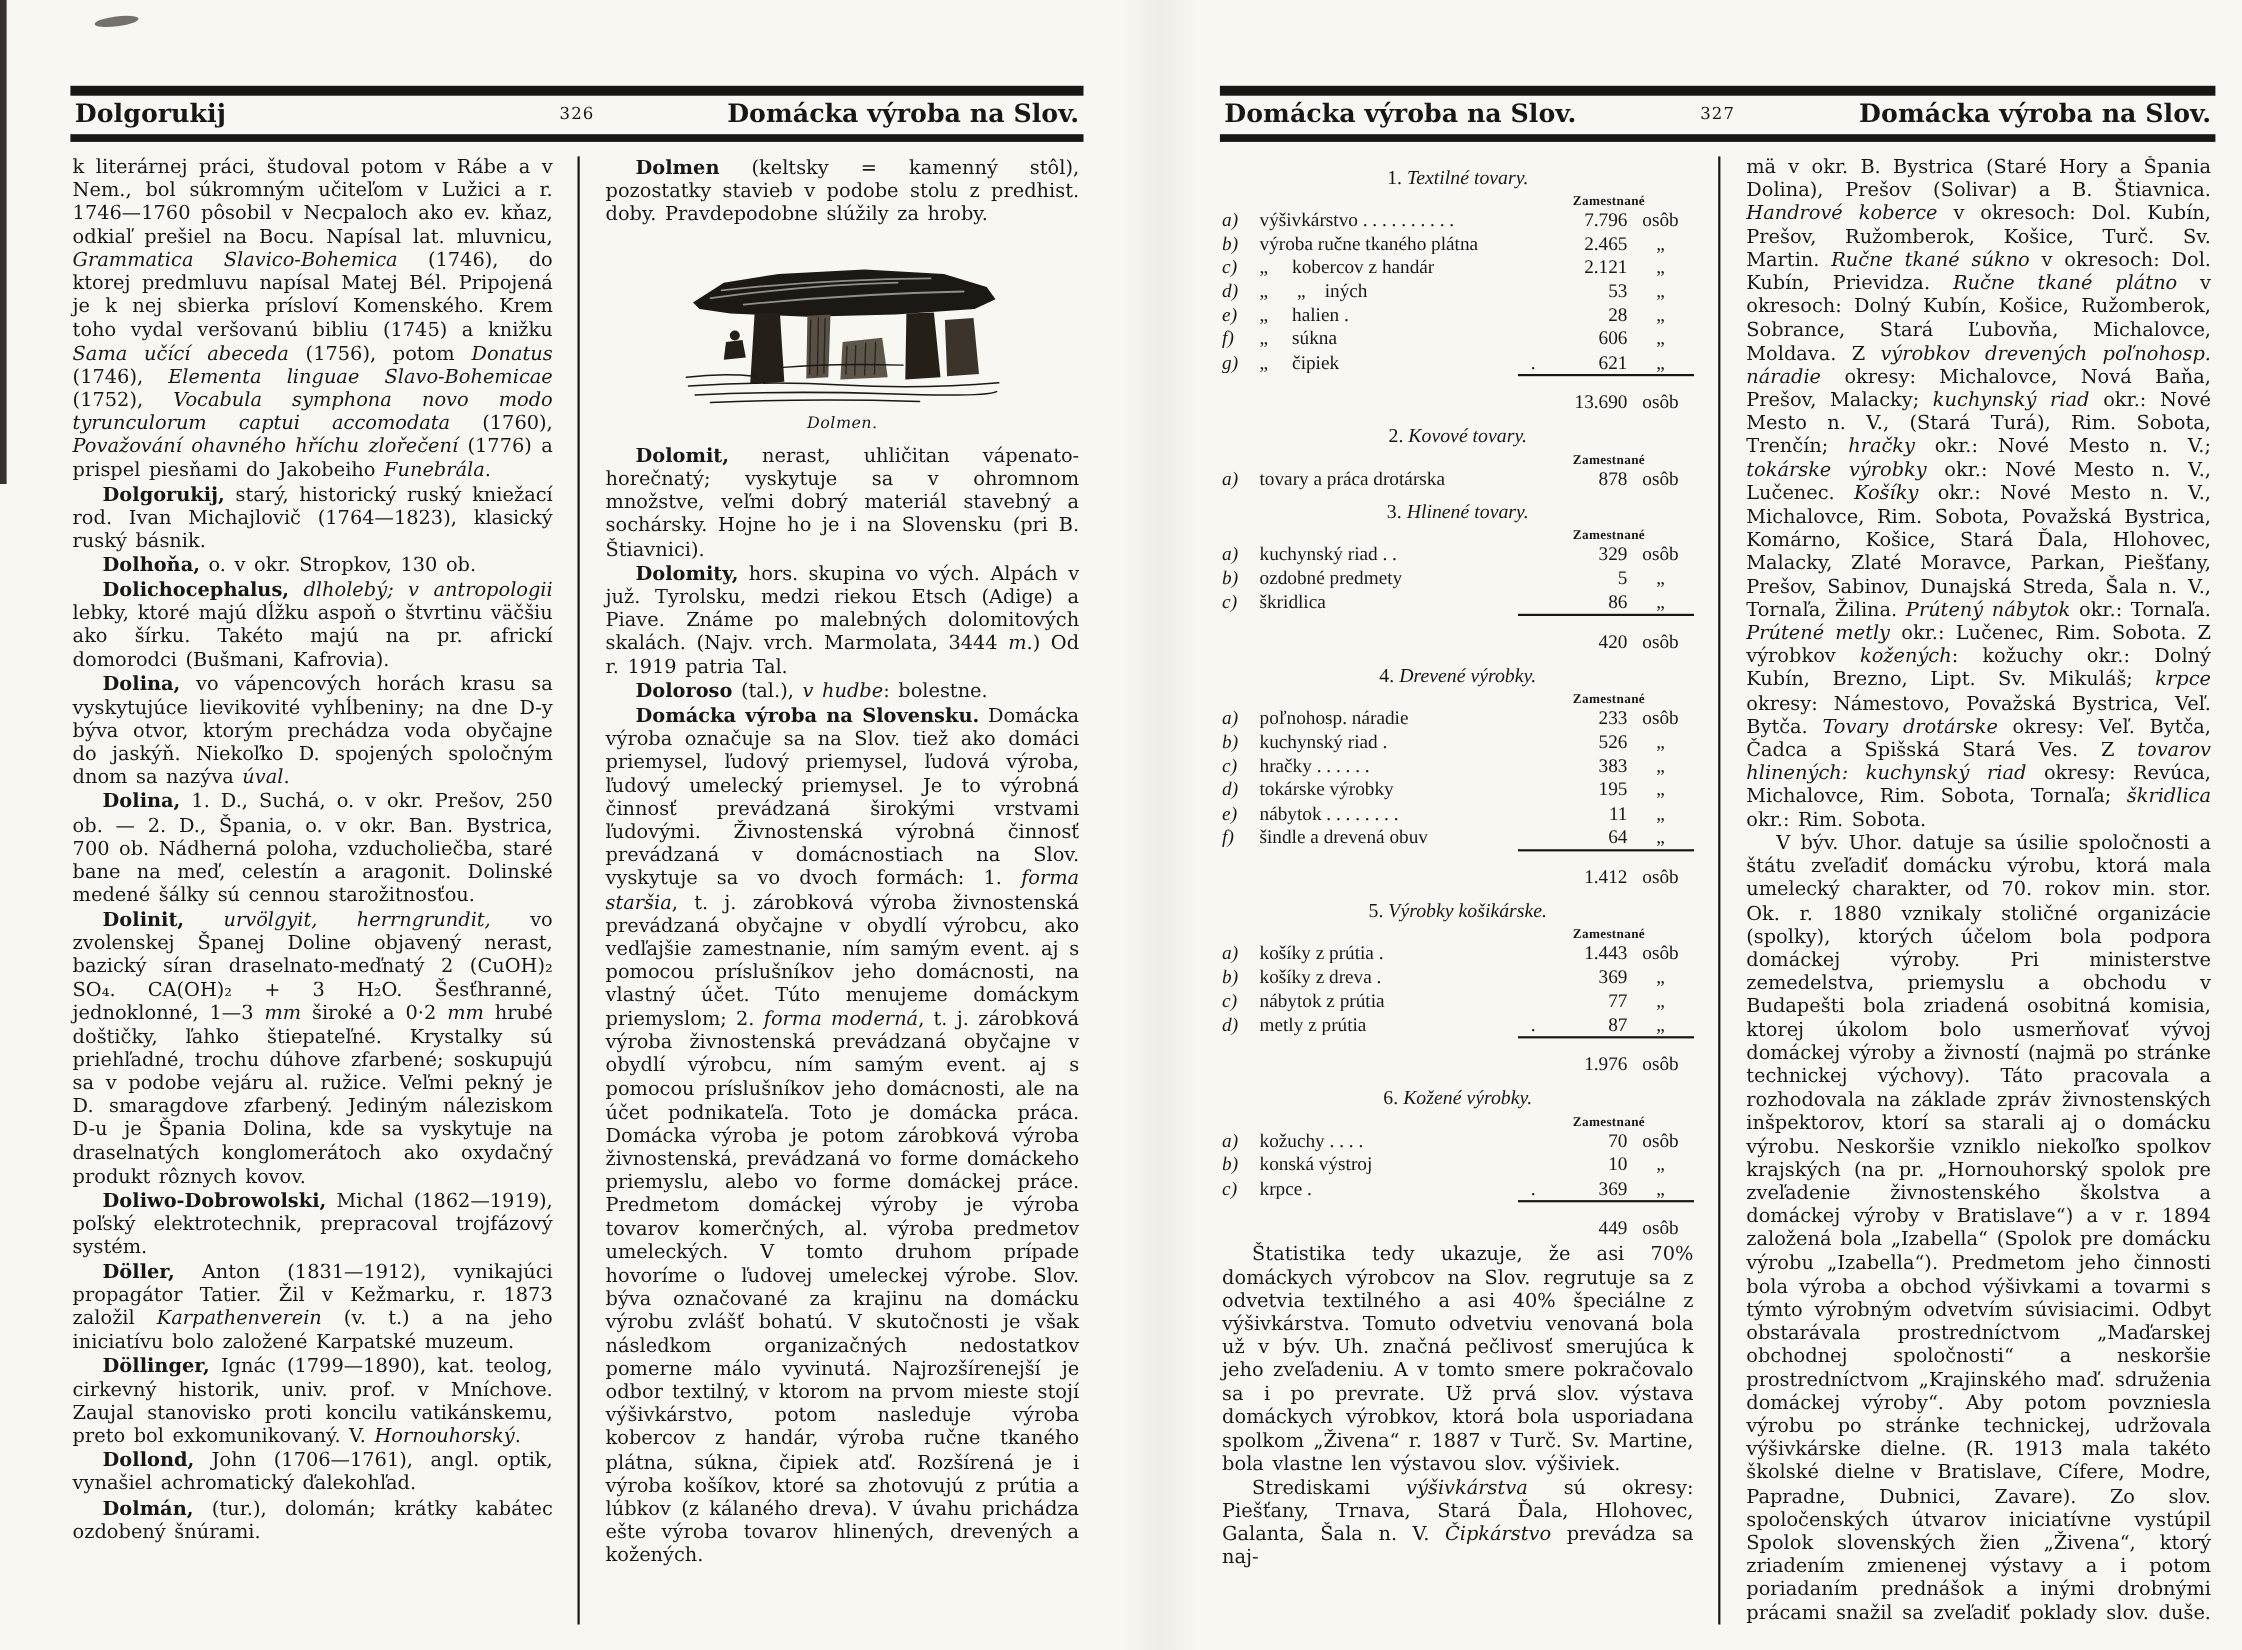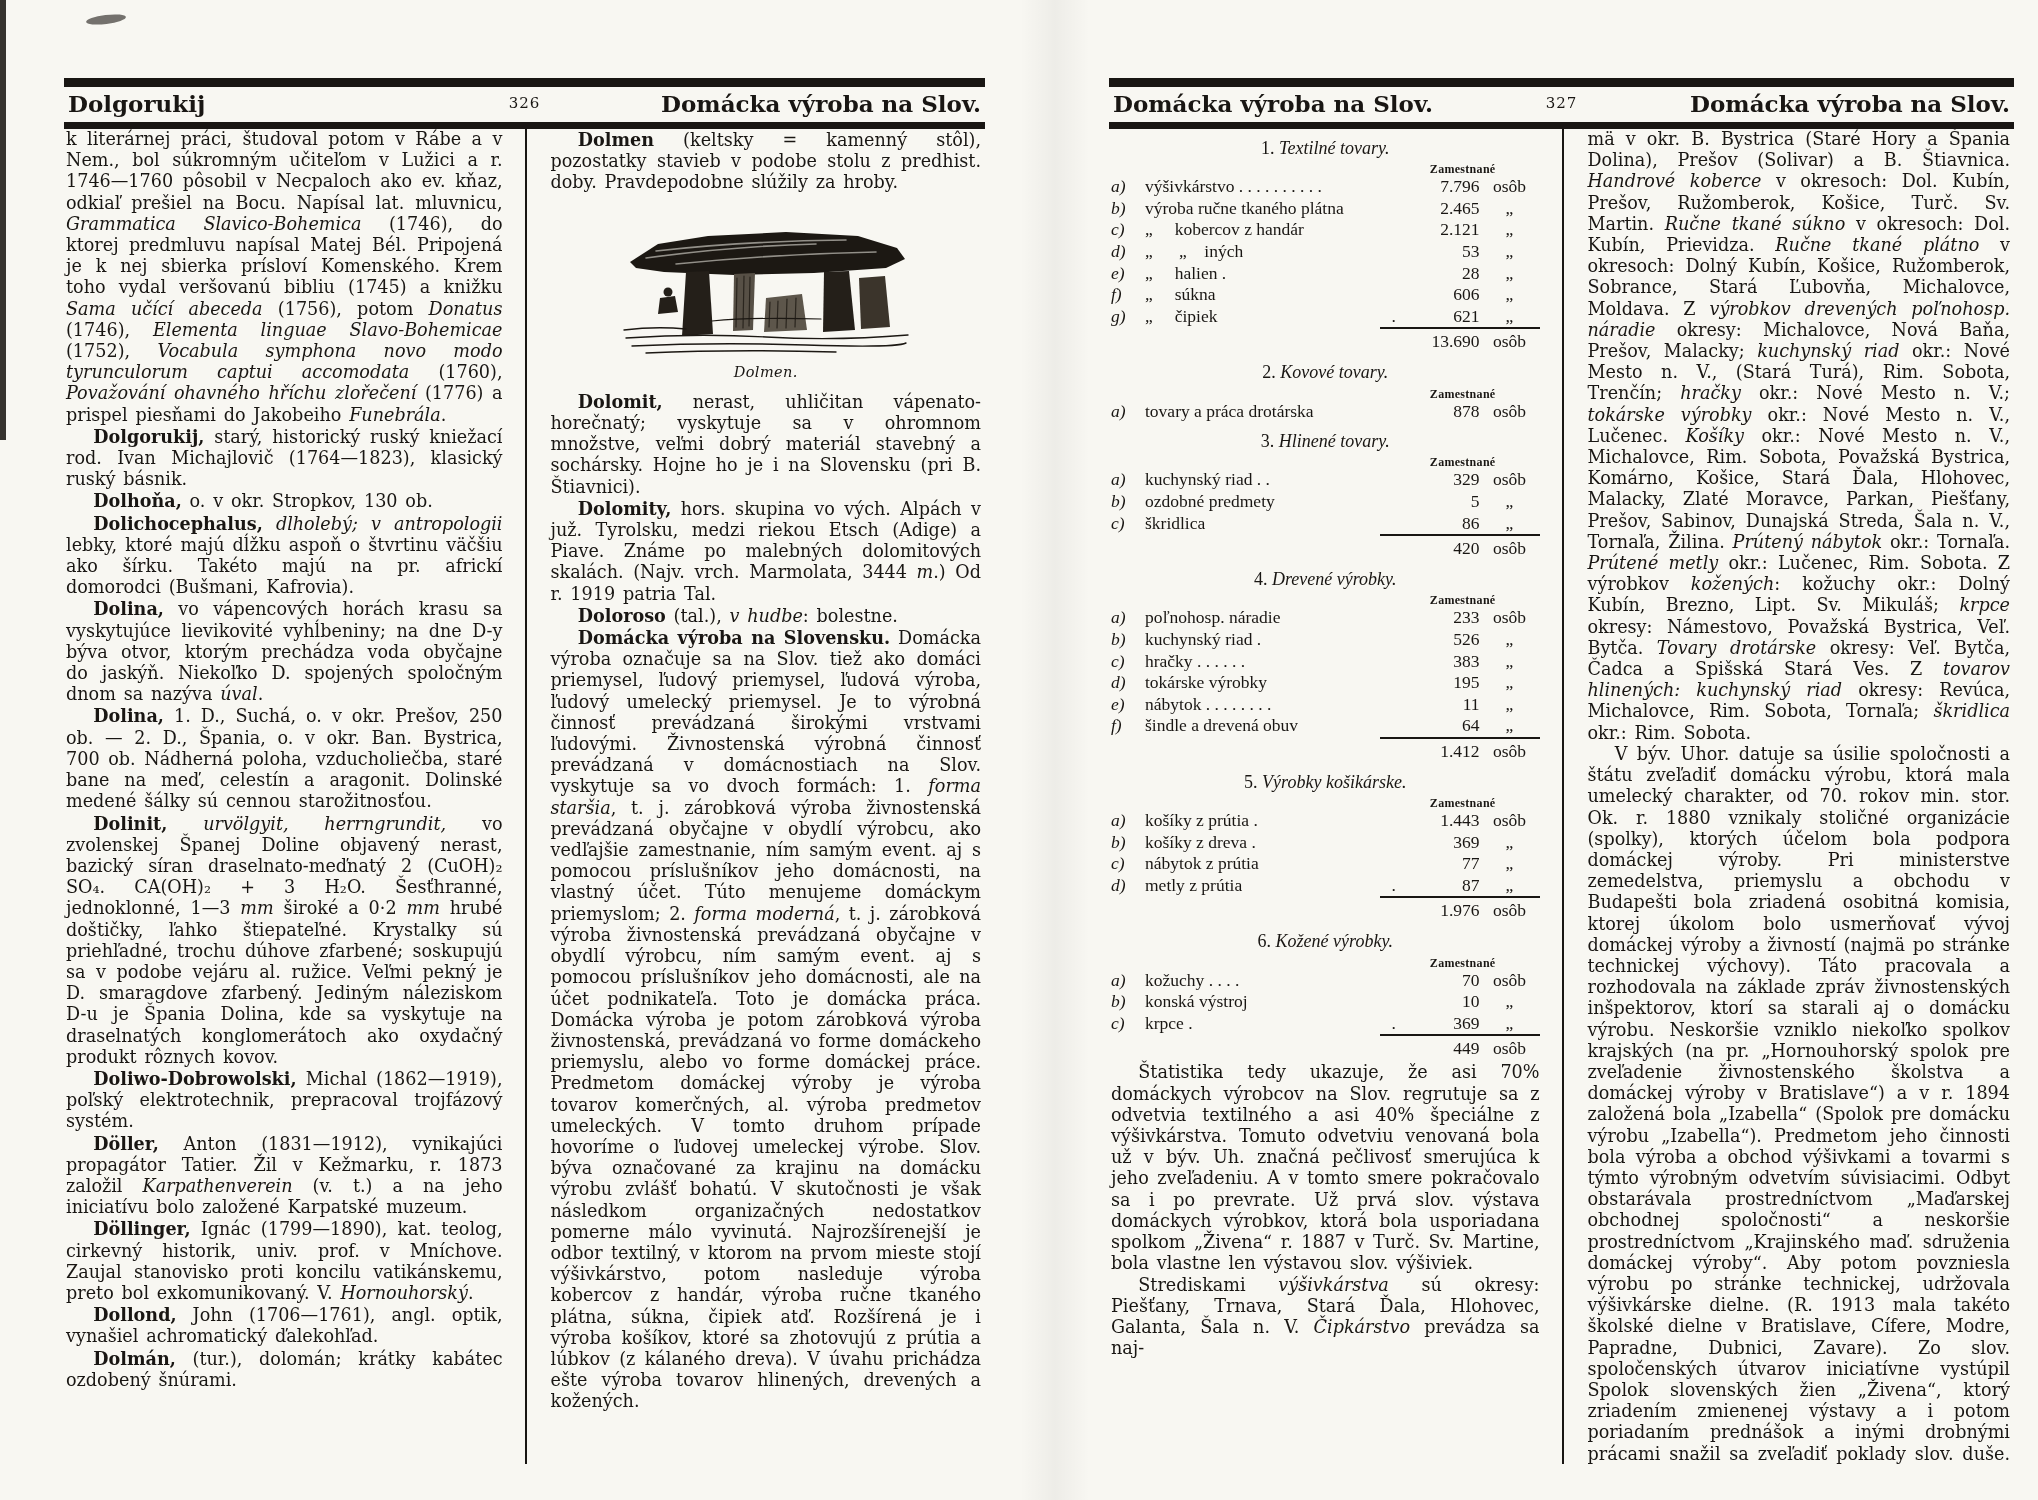--- a/index.html
+++ b/index.html
@@ -30,21 +30,21 @@
     border-bottom: 7px solid var(--ink, #191613);
     display: flex; justify-content: space-between; align-items: center;
     padding: 5px 4px 7px 4px;
     font-weight: bold; font-size: 23px; line-height: 1;
   }
   .phead-n {
     position: absolute; left: 50%; transform: translateX(-50%);
     font-weight: normal; font-size: 15px; letter-spacing: 1px;
   }
 
-  .cols { display: flex; height: 1335px; overflow: hidden;
+  .cols { display: flex; margin-top: 13px; height: 1335px; overflow: hidden;
     font-size: 17.6px; line-height: 21.2px; }
   .col { width: 50%; }
   .col:first-child { padding-right: 22px; padding-left: 2px; }
   .col-rule { border-left: 2px solid var(--ink, #191613); padding-left: 24px; padding-right: 4px; }
 
   .para { margin: 0; text-align: justify; text-indent: 1.55em; word-spacing: 2.2px; }
   .para.noindent { text-indent: 0; }
   .rt-b  { font-weight: bold; }
   .rt-i  { font-style: italic; }
 
@@ -58,21 +58,21 @@
   .zam { text-align: right; font-size: 12px; font-weight: bold;
     padding-right: 44px; margin-top: 3px; letter-spacing: .3px; line-height: 14px; }
   .srow { display: flex; font-size: 17.5px; line-height: 21.6px; }
   .sletter { flex: none; width: 34px; font-style: italic; }
   .sname { flex: 1; white-space: pre-wrap; }
   .sdot { flex: none; width: 14px; }
   .sval { flex: none; width: 74px; text-align: right; }
   .sunit { flex: none; width: 60px; text-align: center; }
   .stotal { display: flex; justify-content: flex-end; font-size: 17.5px; line-height: 23px; }
   .stotal-inner { display: flex; border-top: 2px solid var(--ink, #191613);
-    padding-top: 1px; padding-left: 26px; }
+    padding-top: 12px; padding-left: 26px; }
 </style>
 </head>
 <body>
 
 <div class="scan">
   <div class="edge-strip"></div>
   <div class="smudge"></div>
   <div class="gutter-shadow"></div>
 
   <section class="page page-left">

